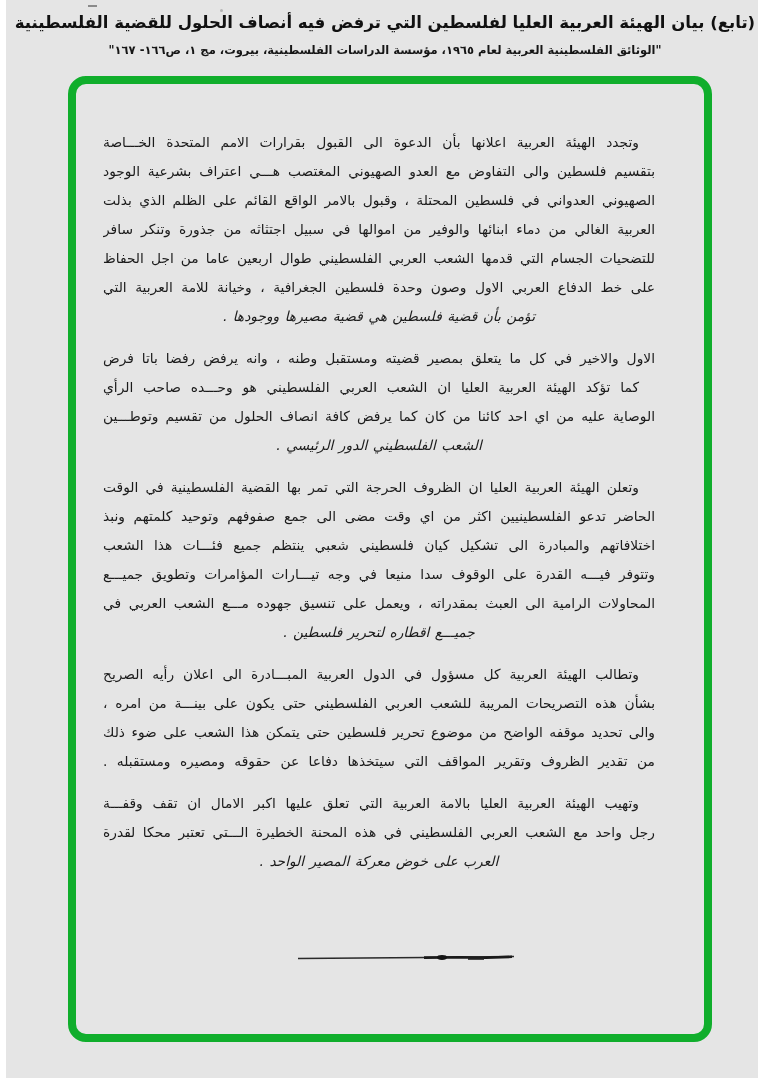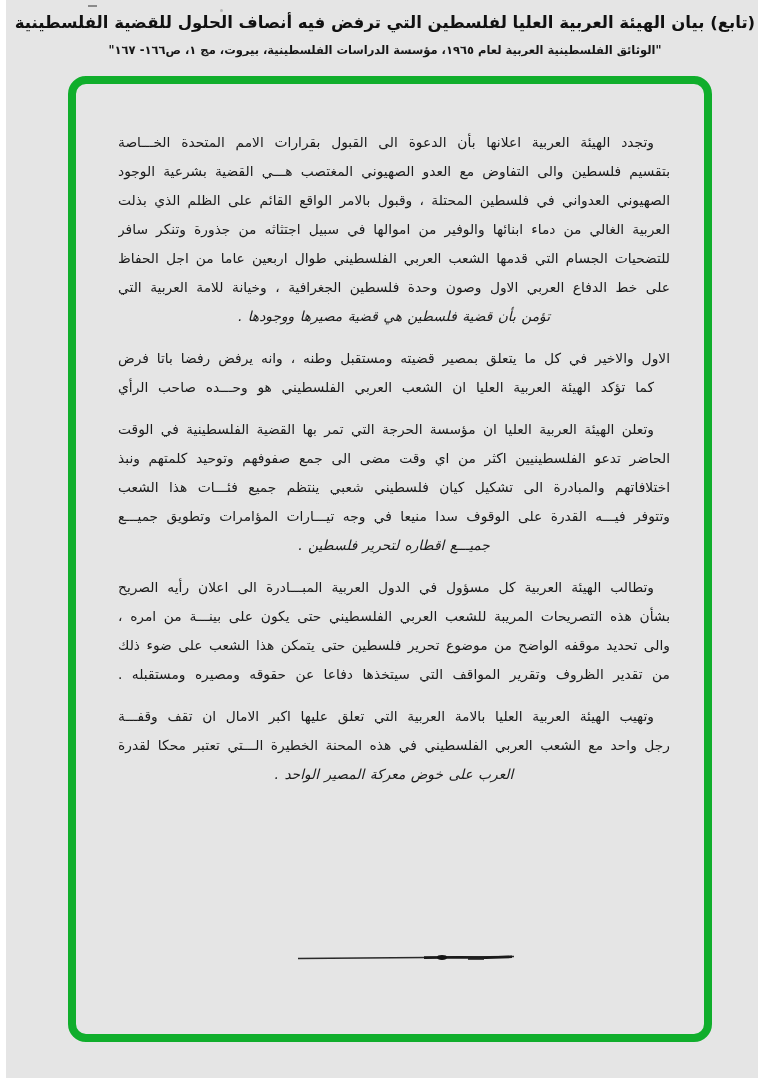--- a/index.html
+++ b/index.html
@@ -46,21 +46,21 @@
     width: 644px;
     height: 966px;
     border: 8px solid #10AE2C;
     border-radius: 18px;
     background: transparent;
   }
   
   .doc {
     position: absolute;
     top: 128px;
-    right: 88px;
+    right: 103px;
     width: 552px;
     color: #1b1b1b;
     direction: rtl;
   }
   .para { margin-bottom: 13px; }
   .line {
     height: 29px;
     line-height: 29px;
     font-size: 13.8px;
     text-align: justify;
@@ -95,38 +95,41 @@
     <div class="doc-title">(تابع) بيان الهيئة العربية العليا لفلسطين التي ترفض فيه أنصاف الحلول للقضية الفلسطينية</div>
     <div class="doc-source">"الوثائق الفلسطينية العربية لعام ١٩٦٥، مؤسسة الدراسات الفلسطينية، بيروت، مج ١،  ص١٦٦- ١٦٧"</div>
   </div>
 
   <div class="frame"></div>
 
   <div class="doc">
 
     <div class="para">
       <div class="line f">وتجدد الهيئة العربية اعلانها بأن الدعوة الى القبول بقرارات الامم المتحدة الخـــاصة</div>
-      <div class="line">بتقسيم فلسطين والى التفاوض مع العدو الصهيوني المغتصب هـــي القضية بشرعية الوجود</div>
+      <div class="line">بتقسيم فلسطين والى التفاوض مع العدو الصهيوني المغتصب هـــي اعتراف بشرعية الوجود</div>
       <div class="line">الصهيوني العدواني في فلسطين المحتلة ، وقبول بالامر الواقع القائم على الظلم الذي بذلت الامة</div>
       <div class="line">العربية الغالي من دماء ابنائها والوفير من اموالها في سبيل اجتثاثه من جذورة وتنكر سافر</div>
       <div class="line">للتضحيات الجسام التي قدمها الشعب العربي الفلسطيني طوال اربعين عاما من اجل الحفاظ</div>
       <div class="line">على خط الدفاع العربي الاول وصون وحدة فلسطين الجغرافية ، وخيانة للامة العربية التي</div>
       <div class="line c">تؤمن بأن قضية فلسطين هي قضية مصيرها ووجودها .</div>
     </div>
 
     <div class="para">
       <div class="line">الاول والاخير في كل ما يتعلق بمصير قضيته ومستقبل وطنه ، وانه يرفض رفضا باتا فرض</div>
       <div class="line f">كما تؤكد الهيئة العربية العليا ان الشعب العربي الفلسطيني هو وحـــده صاحب الرأي</div>
+      <div class="line">الوصاية عليه من اي احد كائنا من كان كما يرفض كافة انصاف الحلول من تقسيم وتوطـــين</div>
+      <div class="line c">الشعب الفلسطيني الدور الرئيسي .</div>
     </div>
 
     <div class="para">
-      <div class="line f">وتعلن الهيئة العربية العليا ان مؤسسة الحرجة التي تمر بها القضية الفلسطينية في الوقت</div>
+      <div class="line f">وتعلن الهيئة العربية العليا ان الظروف الحرجة التي تمر بها القضية الفلسطينية في الوقت</div>
       <div class="line">الحاضر تدعو الفلسطينيين اكثر من اي وقت مضى الى جمع صفوفهم وتوحيد كلمتهم ونبذ</div>
       <div class="line">اختلافاتهم والمبادرة الى تشكيل كيان فلسطيني شعبي ينتظم جميع فئـــات هذا الشعب</div>
       <div class="line">وتتوفر فيـــه القدرة على الوقوف سدا منيعا في وجه تيـــارات المؤامرات وتطويق جميـــع</div>
+      <div class="line">المحاولات الرامية الى العبث بمقدراته ، ويعمل على تنسيق جهوده مـــع الشعب العربي في</div>
       <div class="line c">جميـــع اقطاره لتحرير فلسطين .</div>
     </div>
 
     <div class="para">
       <div class="line f">وتطالب الهيئة العربية كل مسؤول في الدول العربية المبـــادرة الى اعلان رأيه الصريح</div>
       <div class="line">بشأن هذه التصريحات المريبة للشعب العربي الفلسطيني حتى يكون على بينـــة من امره ،</div>
       <div class="line">والى تحديد موقفه الواضح من موضوع تحرير فلسطين حتى يتمكن هذا الشعب على ضوء ذلك</div>
       <div class="line">من تقدير الظروف وتقرير المواقف التي سيتخذها دفاعا عن حقوقه ومصيره ومستقبله .</div>
     </div>
 

